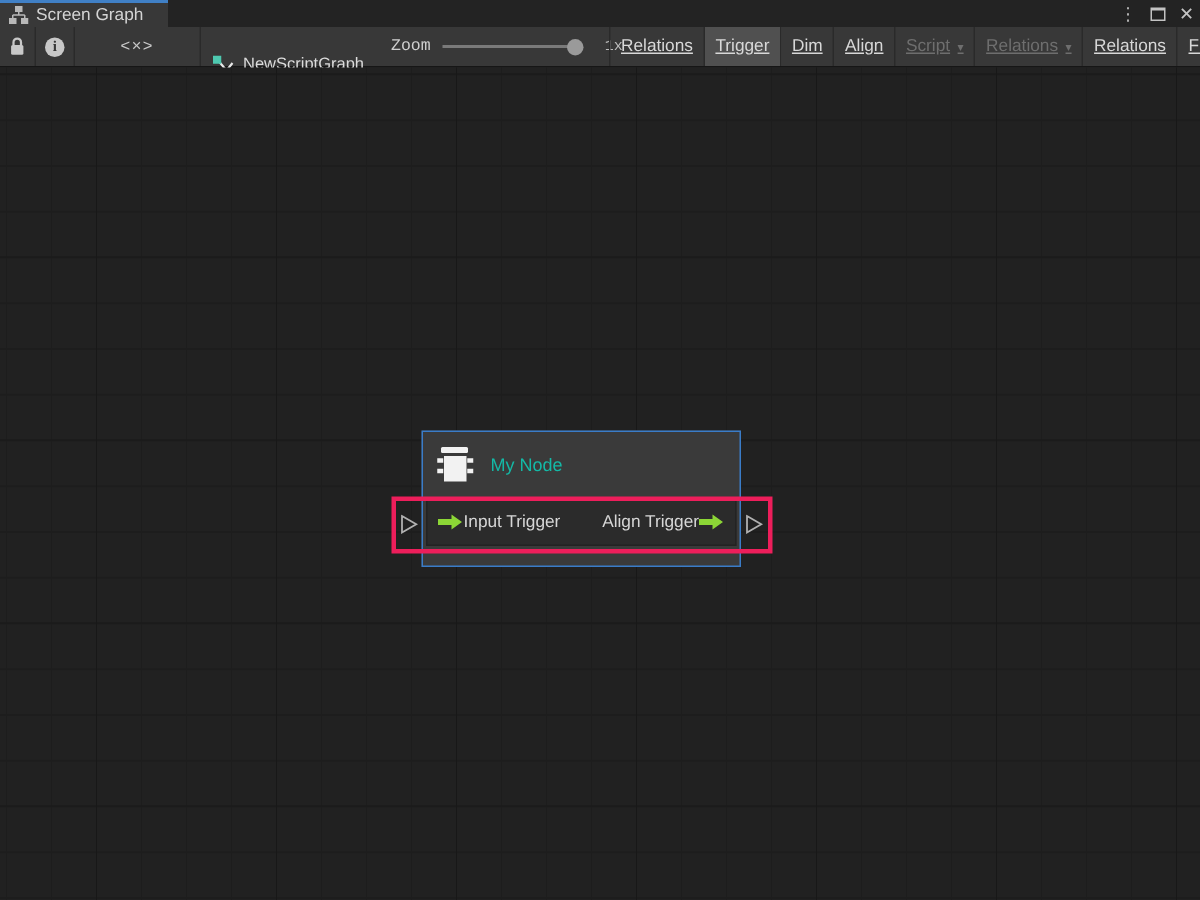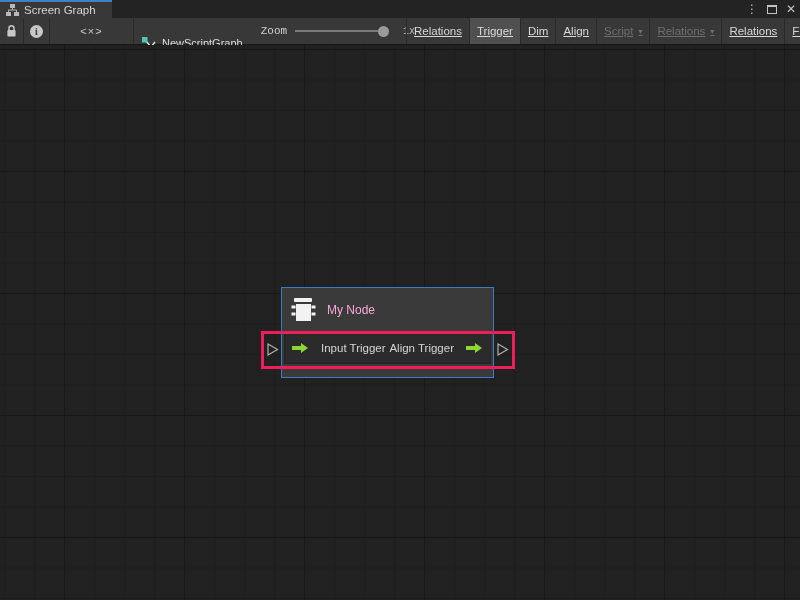--- a/index.html
+++ b/index.html
@@ -49,24 +49,24 @@
       linear-gradient(to bottom, #181818 1px, transparent 1px),
       linear-gradient(to right, #1d1d1d 1px, transparent 1px),
       linear-gradient(to bottom, #1d1d1d 1px, transparent 1px);
     background-size:120px 122px, 120px 122px, 30px 30.5px, 30px 30.5px;
     background-position:64px 4px, 64px 4px, 4px 4px, 4px 4px; }
 
   
   .node { position:absolute; left:281px; top:242px; width:213px; height:91px;
           background:#3a3a3a; border:1px solid #3a7cc8; }
   .node-header { height:44px; display:flex; align-items:center; padding-left:7px; }
-  .node-title { color:#f9a8d4; font-size:12px; margin-left:9px;text-align:center; }
+  .node-title { color:#14b8a6; font-size:12px; margin-left:9px;text-align:center; }
   .node-ports { margin:0 2px; height:32px; background:#2b2b2b; border:1px solid #232323;
                 display:flex; align-items:center; justify-content:space-between; padding:0 7px; }
-  .port { display:flex; align-items:center; gap:12px; }
+  .port { display:flex; align-items:center; gap:0; }
   .port-label { color:#d6d6d6; font-size:11.5px; white-space:nowrap; }
 
   .conn-tri { position:absolute; top:298px; width:12px; height:13px; }
   .conn-tri.left { left:267px; } .conn-tri.right { left:497px; }
 
   .highlight-rect { position:absolute; left:261px; top:286px; width:254px; height:38px;
                     border:3px solid #ed1e5b; pointer-events:none; }
 
   svg { display:block; }
 </style>

